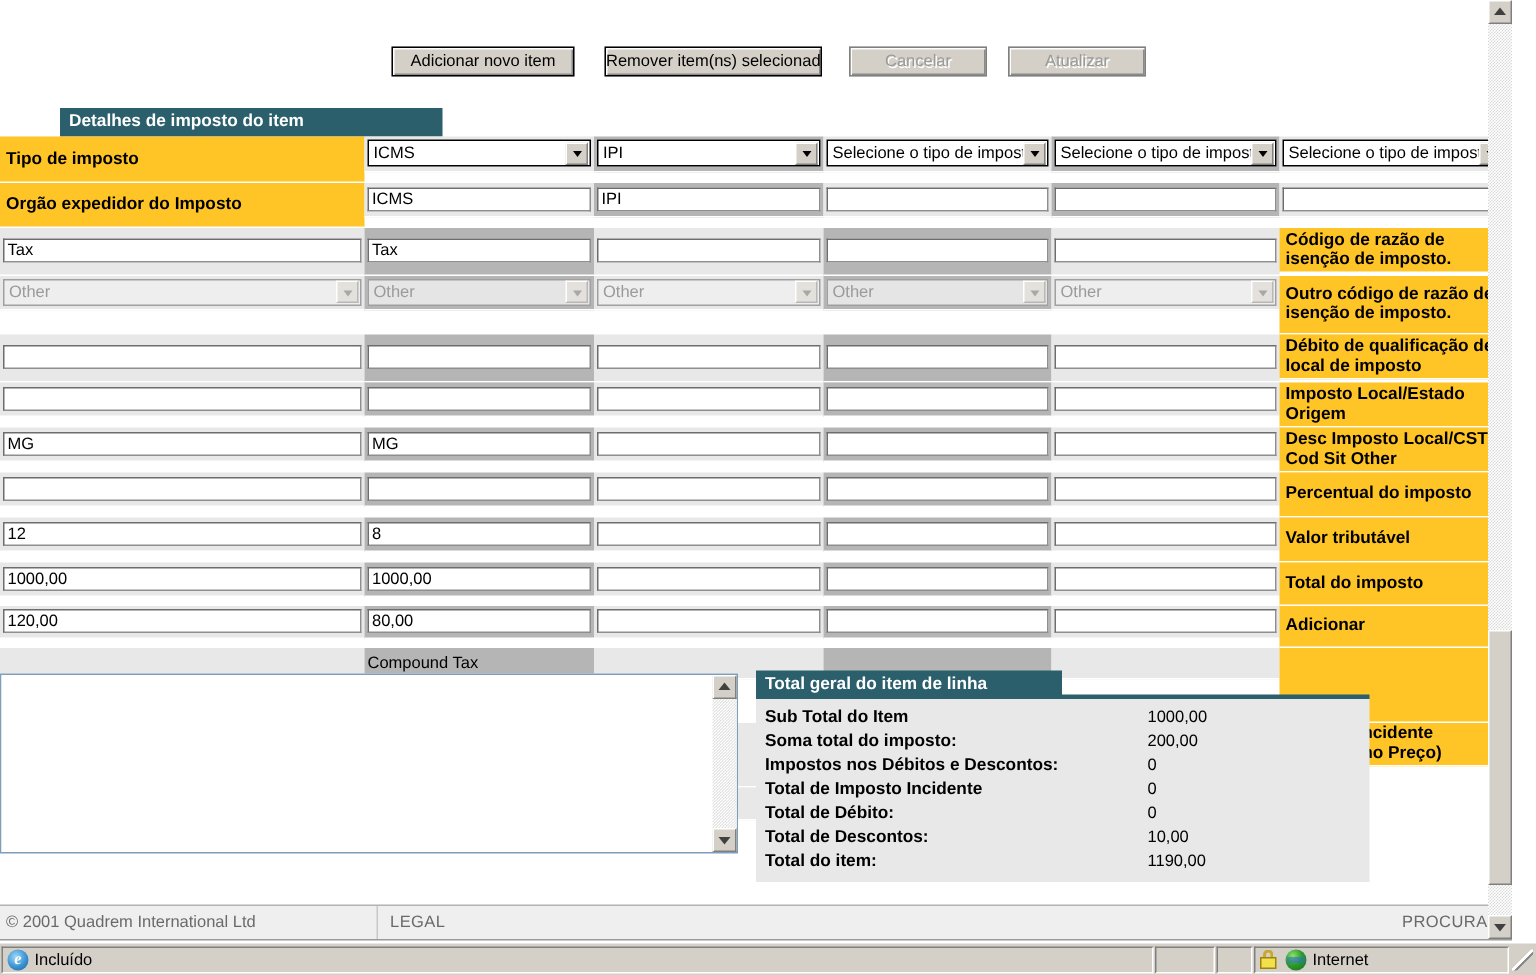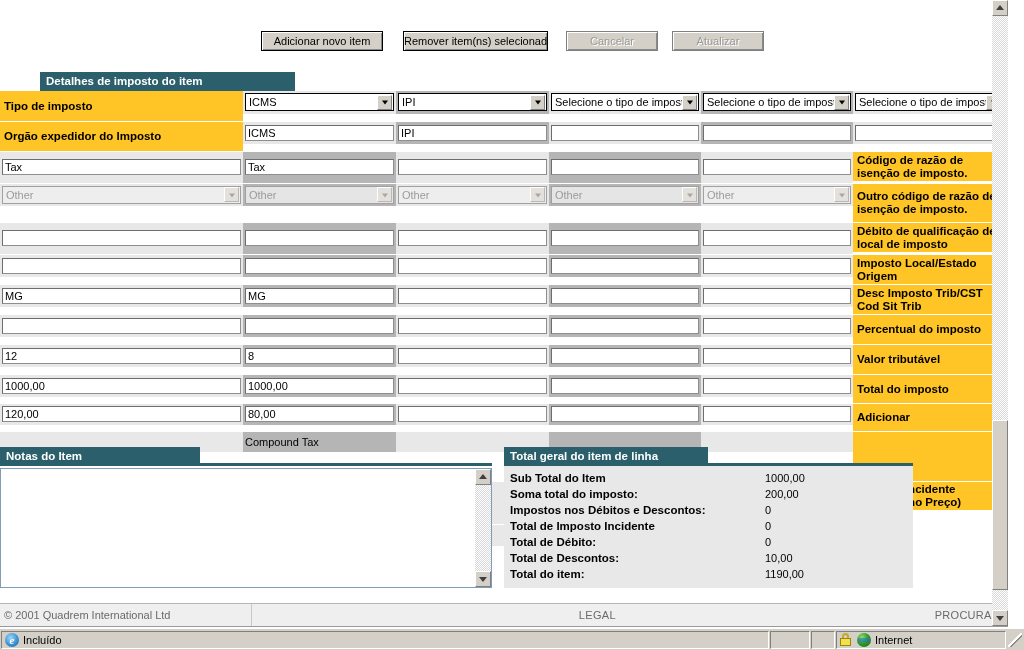--- a/index.html
+++ b/index.html
@@ -299,21 +299,21 @@
     width: 1008px; height: 23px;
     background: #efefef;
     border-top: 1px solid #b5b5b5;
     box-sizing: border-box;
     display: flex;
     align-items: center;
     font-size: 11px;
     color: #6a6a6a;
   }
   #footer .copy { width: 252px; padding-left: 4px; border-right: 1px solid #c9c9c9; height: 100%; display: flex; align-items: center; box-sizing: border-box; }
-  #footer .legal { flex: 1; padding-left: 8px; letter-spacing: 0.3px; text-align: center; }
+  #footer .legal { flex: 1; padding-left: 8px; letter-spacing: 0.3px; }
   #footer .procurar { padding-right: 8px; letter-spacing: 0.3px; }
 
   
   #statusbar {
     position: absolute;
     left: 0; bottom: 0;
     width: 1024px; height: 22px;
     background: #d4d0c8;
     border-top: 1px solid #ffffff;
     box-sizing: border-box;
@@ -575,21 +575,21 @@
           </div>
           <div class="cell" style="height:23px">
             <input class="txt" type="text" value="" style="">
           </div>
           <div class="cell sel" style="height:23px">
             <input class="txt" type="text" value="" style="">
           </div>
           <div class="cell" style="height:23px">
             <input class="txt" type="text" value="" style="">
           </div>
-          <div class="lbl" style="height:23px">Desc Imposto Trib/CST Cod Sit Trib</div>
+          <div class="lbl" style="height:23px">Desc Imposto Local/CST Cod Sit Other</div>
           <div class="cell" style="height:23px">
             <input class="txt" type="text" value="" style="">
           </div>
           <div class="cell sel" style="height:23px">
             <input class="txt" type="text" value="" style="">
           </div>
           <div class="cell" style="height:23px">
             <input class="txt" type="text" value="" style="">
           </div>
           <div class="cell sel" style="height:23px">
@@ -706,24 +706,20 @@
           <div class="cell sel" style="height:22px">
             <span class="chk"></span>
           </div>
           <div class="cell" style="height:22px">
             <span class="chk"></span>
           </div>
         </div>
     </div>
 
     <div id="notes">
-      <div class="sect-title-wrap">
-        <div class="sect-title" style="width:188px;">Notas do Item</div>
-        <div class="sect-rule"></div>
-      </div>
       <div class="ta-wrap">
         <textarea placeholder="" style=""></textarea>
         <div class="ta-scroll">
           <div class="sb-btn up">
               <span class="arr"></span>
             </div>
           <div class="sb-track"></div>
           <div class="sb-btn down">
               <span class="arr"></span>
             </div>

